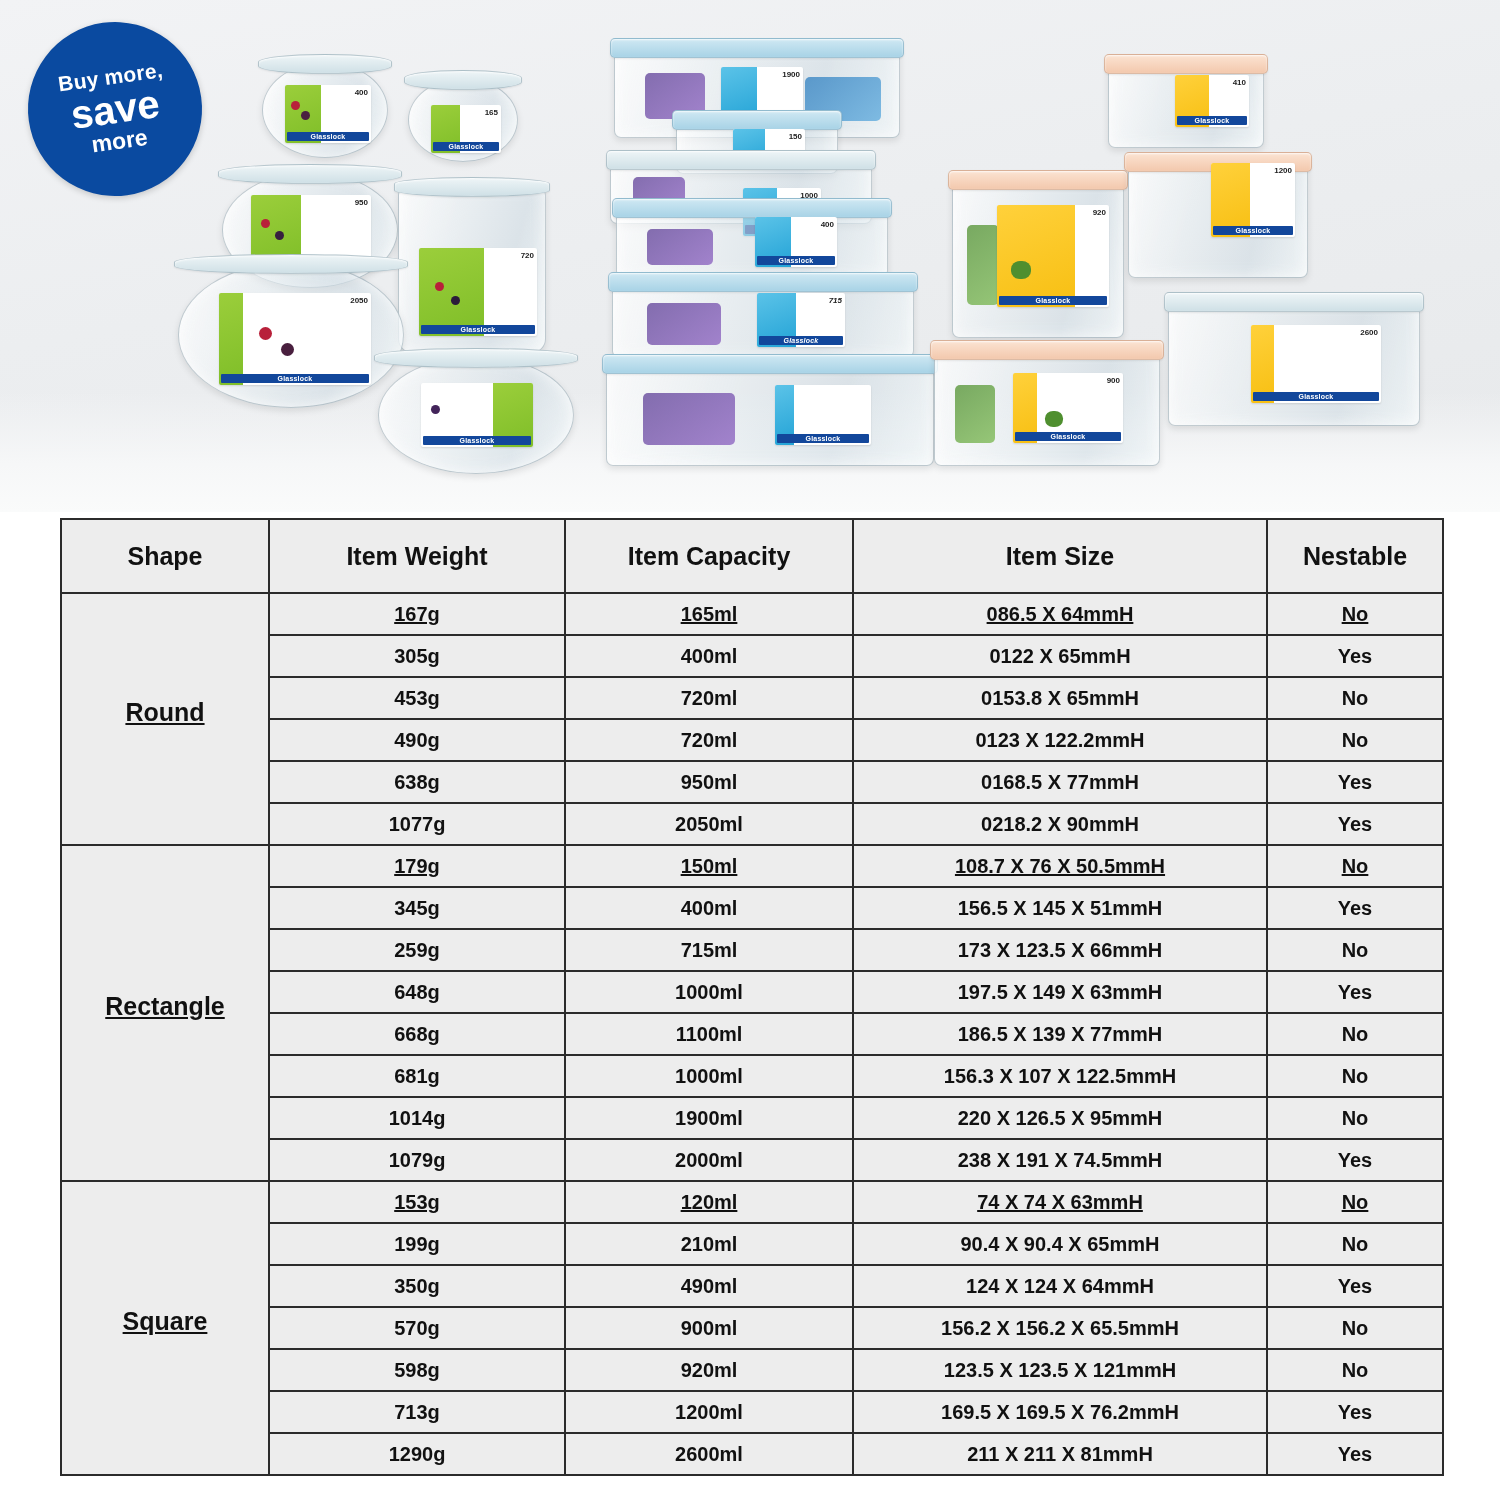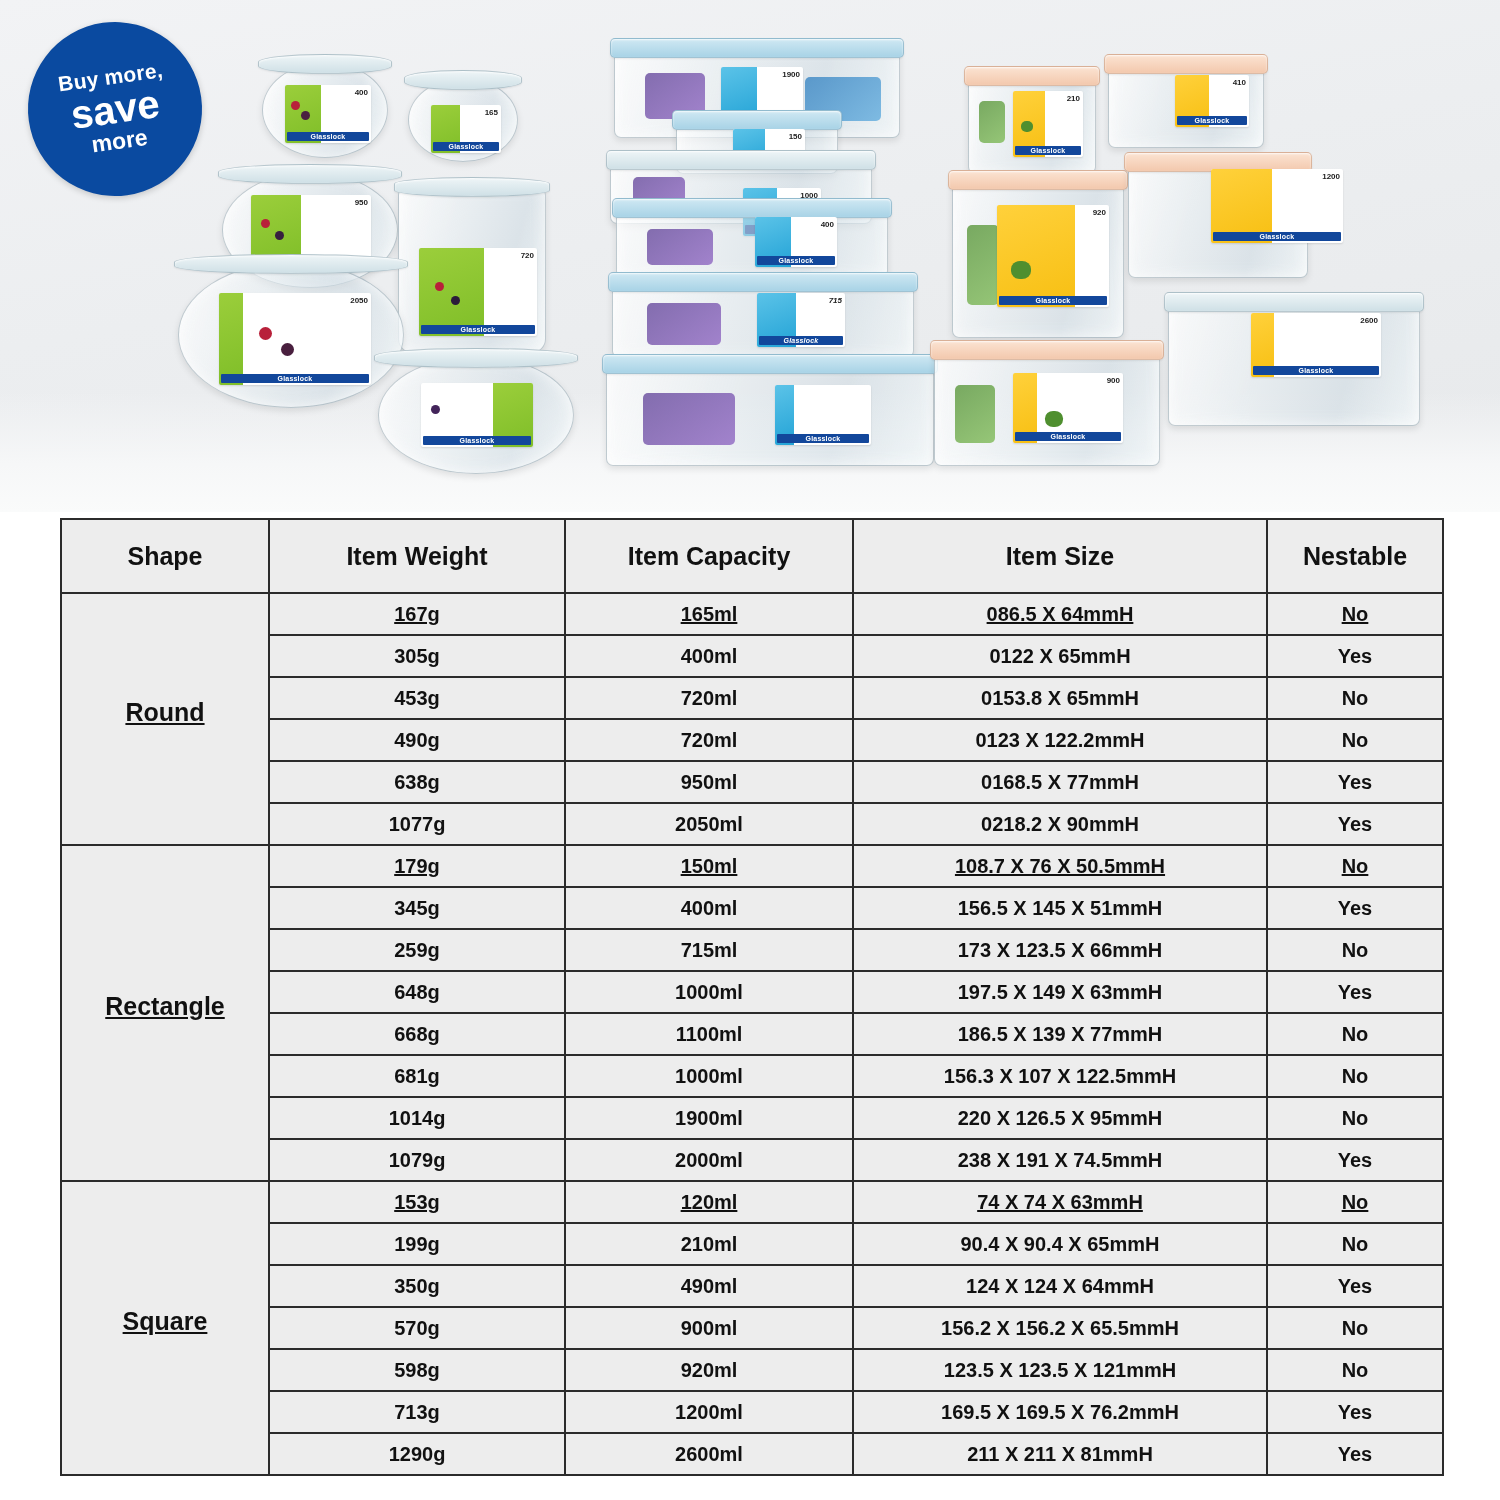--- a/index.html
+++ b/index.html
@@ -289,30 +289,20 @@
 
   <div class="cont rect" style="left:606px; top:362px; width:328px; height:104px;">
     <div class="lid lid-blue"></div>
     <div class="innerfood food-purple" style="left:36px; top:30px; width:92px; height:52px;"></div>
     <div class="label" style="left:168px; top:22px; width:96px; height:60px;">
       <div class="swatch-blue" style="width:20%;"></div>
       <div class="brand">Glasslock</div>
     </div>
   </div>
 
-  <div class="cont rect" style="left:968px; top:74px; width:128px; height:100px;">
-    <div class="lid lid-peach"></div>
-    <div class="innerfood food-green" style="left:10px; top:26px; width:26px; height:42px;"></div>
-    <div class="label" style="left:44px; top:16px; width:70px; height:66px;">
-      <div class="swatch-yellow"></div>
-      <div class="broc" style="left:8px; top:30px;"></div>
-      <div class="cap">210</div>
-      <div class="brand">Glasslock</div>
-    </div>
-  </div>
 
   <div class="cont rect" style="left:1108px; top:62px; width:156px; height:86px;">
     <div class="lid lid-peach"></div>
     <div class="label" style="left:66px; top:12px; width:74px; height:52px;">
       <div class="swatch-yellow"></div>
       <div class="cap">410</div>
       <div class="brand">Glasslock</div>
     </div>
   </div>
 
@@ -322,41 +312,41 @@
     <div class="label" style="left:44px; top:26px; width:112px; height:102px;">
       <div class="swatch-yellow" style="width:70%;"></div>
       <div class="broc" style="left:14px; top:56px; width:20px; height:18px;"></div>
       <div class="cap">920</div>
       <div class="brand">Glasslock</div>
     </div>
   </div>
 
   <div class="cont rect" style="left:1128px; top:160px; width:180px; height:118px;">
     <div class="lid lid-peach"></div>
-    <div class="label" style="left:82px; top:8px; width:84px; height:74px;padding-left:48px;">
+    <div class="label" style="left:82px; top:2px; width:84px; height:74px;">
       <div class="swatch-yellow"></div>
       <div class="cap">1200</div>
       <div class="brand">Glasslock</div>
     </div>
   </div>
 
   <div class="cont rect" style="left:934px; top:348px; width:226px; height:118px;">
     <div class="lid lid-peach"></div>
     <div class="innerfood food-green" style="left:20px; top:36px; width:40px; height:58px;"></div>
     <div class="label" style="left:78px; top:24px; width:110px; height:70px;">
       <div class="swatch-yellow" style="width:22%;"></div>
       <div class="broc" style="left:32px; top:38px; width:18px; height:16px;"></div>
       <div class="cap">900</div>
       <div class="brand">Glasslock</div>
     </div>
   </div>
 
   <div class="cont rect" style="left:1168px; top:300px; width:252px; height:126px;">
     <div class="lid lid-clear"></div>
-    <div class="label" style="left:82px; top:12px; width:130px; height:64px;">
+    <div class="label" style="left:82px; top:24px; width:130px; height:78px;">
       <div class="swatch-yellow" style="width:18%;"></div>
       <div class="cap">2600</div>
       <div class="brand">Glasslock</div>
     </div>
   </div>
 </div>
 
 <table id="spec-table">
   <colgroup>
     <col class="col-shape">

